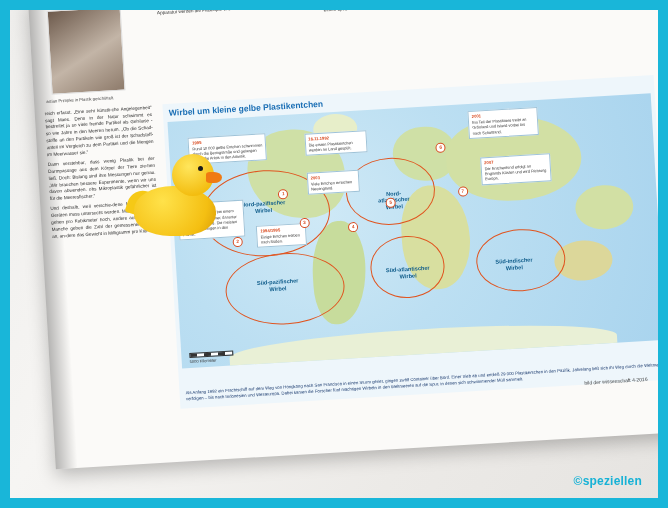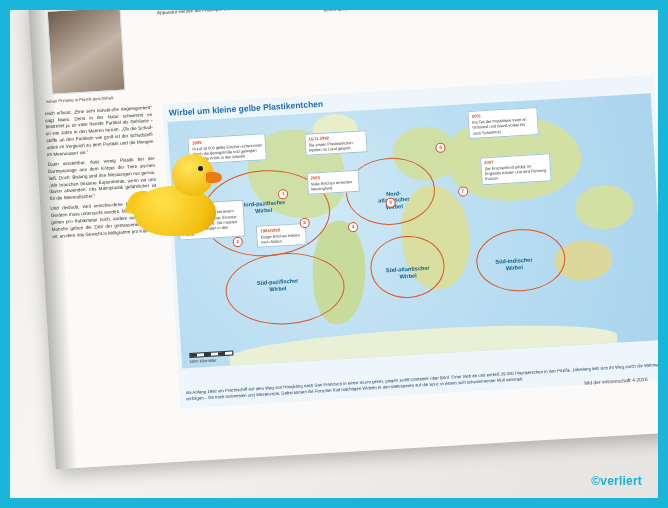--- a/index.html
+++ b/index.html
@@ -273,15 +273,15 @@
     </div>
 
     <div class="duck">
       <div class="duck-tail"></div>
       <div class="duck-body"></div>
       <div class="duck-head"></div>
       <div class="duck-beak"></div>
       <div class="duck-eye"></div>
     </div>
 
-    <div class="watermark">©verliert</div>
+    <div class="watermark">©speziellen</div>
   </div>
 </div>
 
 </body></html>

